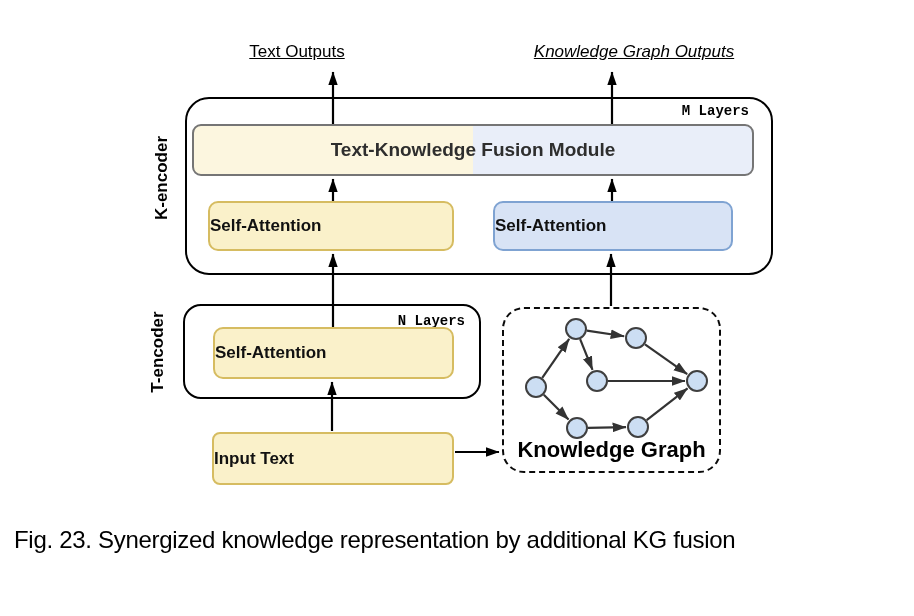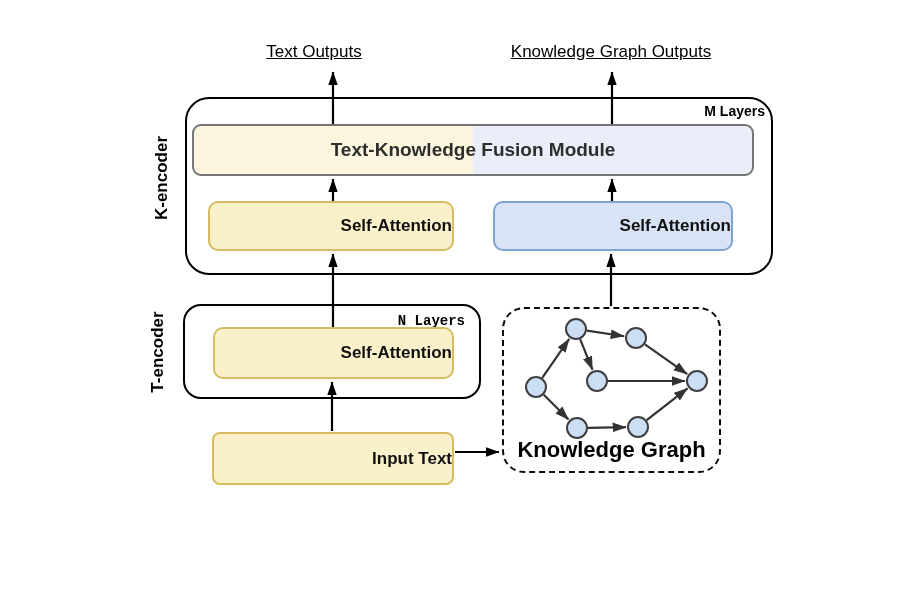--- a/index.html
+++ b/index.html
@@ -9,41 +9,41 @@
   .out-label{font-size:17px;text-decoration:underline;text-align:center;line-height:22px;}
   
   .enc-box{border:2.5px solid #000;border-radius:24px;background:#fff;}
   .layers-label{font-size:14px;font-weight:bold;text-align:right;line-height:18px;}
   
   .fusion{border:2px solid var(--fusion_border);border-radius:9px;
           background:linear-gradient(to right,var(--fusion_yellow) 0 50%,var(--fusion_blue) 50% 100%);
           display:flex;align-items:center;justify-content:center;
           font-size:19px;font-weight:bold;color:#2e2e2e;}
   
-  .sa{border-radius:10px;display:flex;align-items:center;justify-content:flex-end;
+  .sa{border-radius:10px;display:flex;align-items:center;justify-content:flex-start;
       font-size:17px;font-weight:bold;color:#111;}
   .sa-yellow{background:var(--yellow_fill);border:2px solid var(--yellow_border);}
   .sa-blue{background:var(--blue_fill);border:2px solid var(--blue_border);}
   
   .vlabel{font-size:17px;font-weight:bold;text-align:center;transform:rotate(-90deg);transform-origin:center;line-height:20px;}
   
   .kg-box{border:2.5px dashed #0a0a0a;border-radius:22px;background:#fff;}
   .kg-label{font-size:22px;font-weight:bold;text-align:center;line-height:22px;}
   
   .caption{font-size:24px;line-height:33px;letter-spacing:-0.3px;color:#000;}
   svg.overlay{position:absolute;left:0;top:0;pointer-events:none;}
 </style>
 </head>
 <body>
 
-<div class="abs out-label" style="left:234px;top:41px;width:160px;">Text Outputs</div>
-<div class="abs out-label" style="left:491px;top:41px;width:240px;">Knowledge Graph Outputs</div>
+<div class="abs out-label" style="left:217px;top:41px;width:160px;">Text Outputs</div>
+<div class="abs out-label" style="left:514px;top:41px;width:240px;font-style:italic;">Knowledge Graph Outputs</div>
 
 <div class="abs enc-box" style="left:185px;top:97px;width:588px;height:178px;"></div>
-<div class="abs layers-label" style="left:655px;top:102px;width:110px;">M Layers</div>
+<div class="abs layers-label" style="left:639px;top:102px;width:110px;font-family:Liberation Mono, monospace;">M Layers</div>
 
 <div class="abs fusion" style="left:192px;top:124px;width:562px;height:52px;">
   <span>Text-Knowledge Fusion Module</span>
 </div>
 
 <div class="abs sa sa-yellow" style="left:208px;top:201px;width:246px;height:50px;">
   <span>Self-Attention</span>
 </div>
 <div class="abs sa sa-blue" style="left:493px;top:201px;width:240px;height:50px;">
   <span>Self-Attention</span>
@@ -99,13 +99,14 @@
       <circle cx="636" cy="338" r="10" fill="#CCDEF3" stroke="#3F3F3F" stroke-width="2"></circle>
       <circle cx="536" cy="387" r="10" fill="#CCDEF3" stroke="#3F3F3F" stroke-width="2"></circle>
       <circle cx="597" cy="381" r="10" fill="#CCDEF3" stroke="#3F3F3F" stroke-width="2"></circle>
       <circle cx="697" cy="381" r="10" fill="#CCDEF3" stroke="#3F3F3F" stroke-width="2"></circle>
       <circle cx="577" cy="428" r="10" fill="#CCDEF3" stroke="#3F3F3F" stroke-width="2"></circle>
       <circle cx="638" cy="427" r="10" fill="#CCDEF3" stroke="#3F3F3F" stroke-width="2"></circle>
     </g>
 </svg>
 
 <div class="abs caption" style="left:14px;top:523px;width:895px;">
+  <div>Fig. 23. Synergized knowledge representation by additional KG fusion</div>
 </div>
 
 </body></html>

